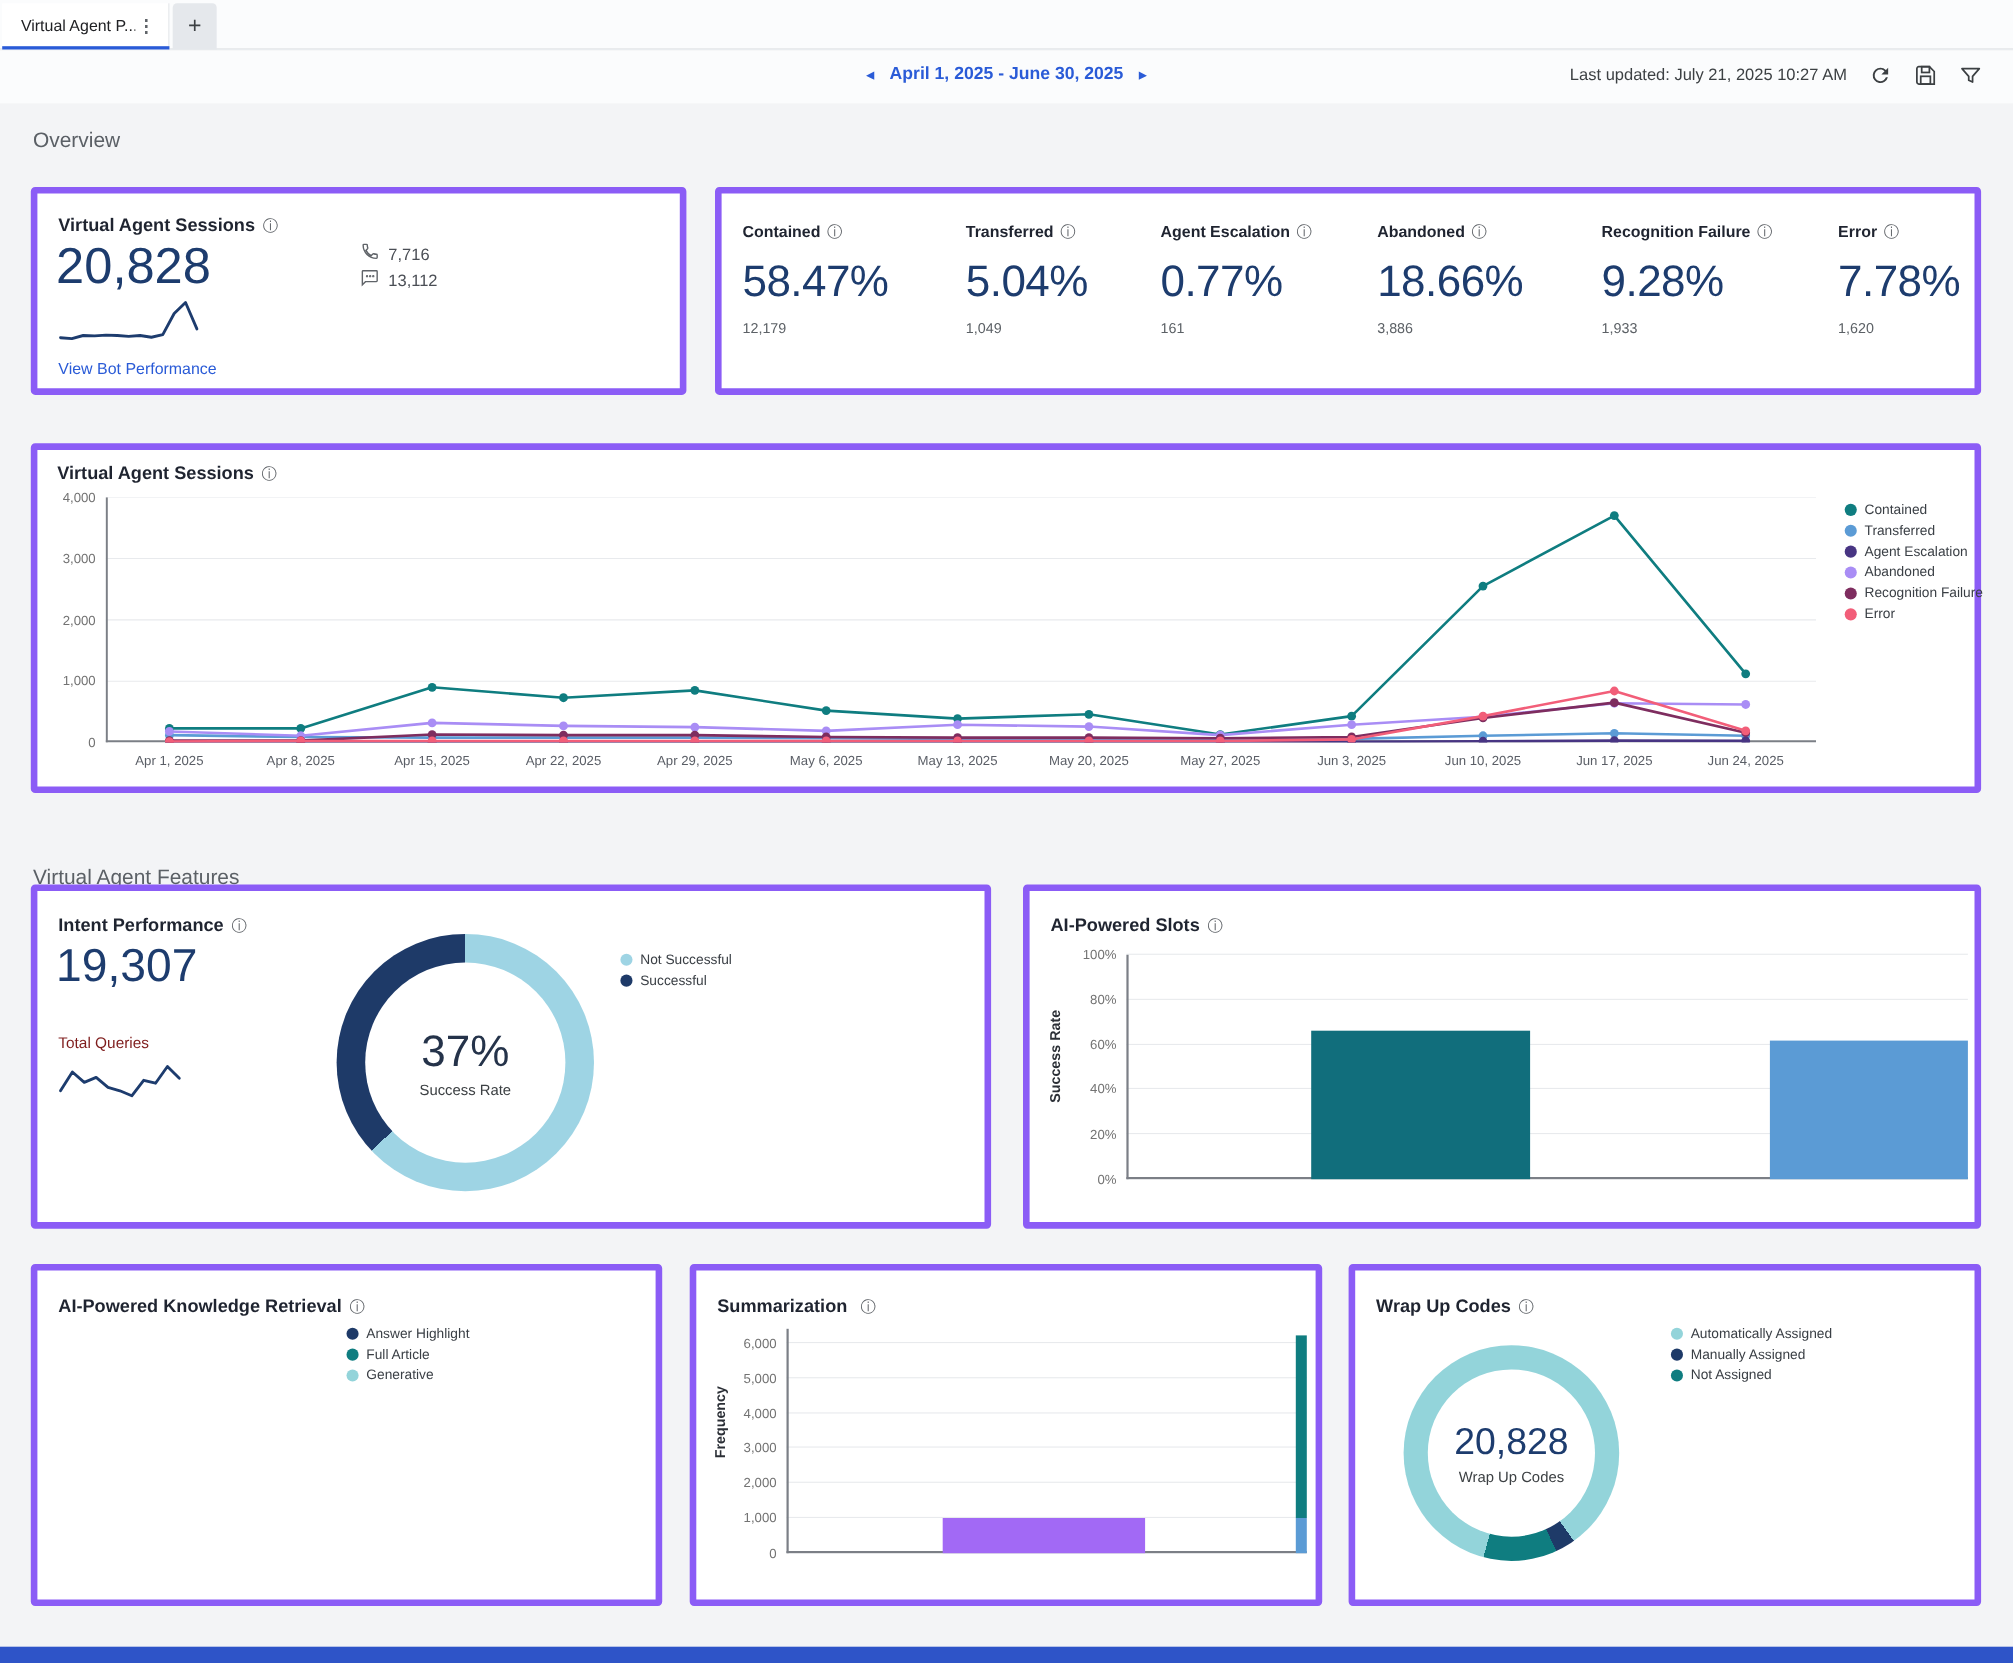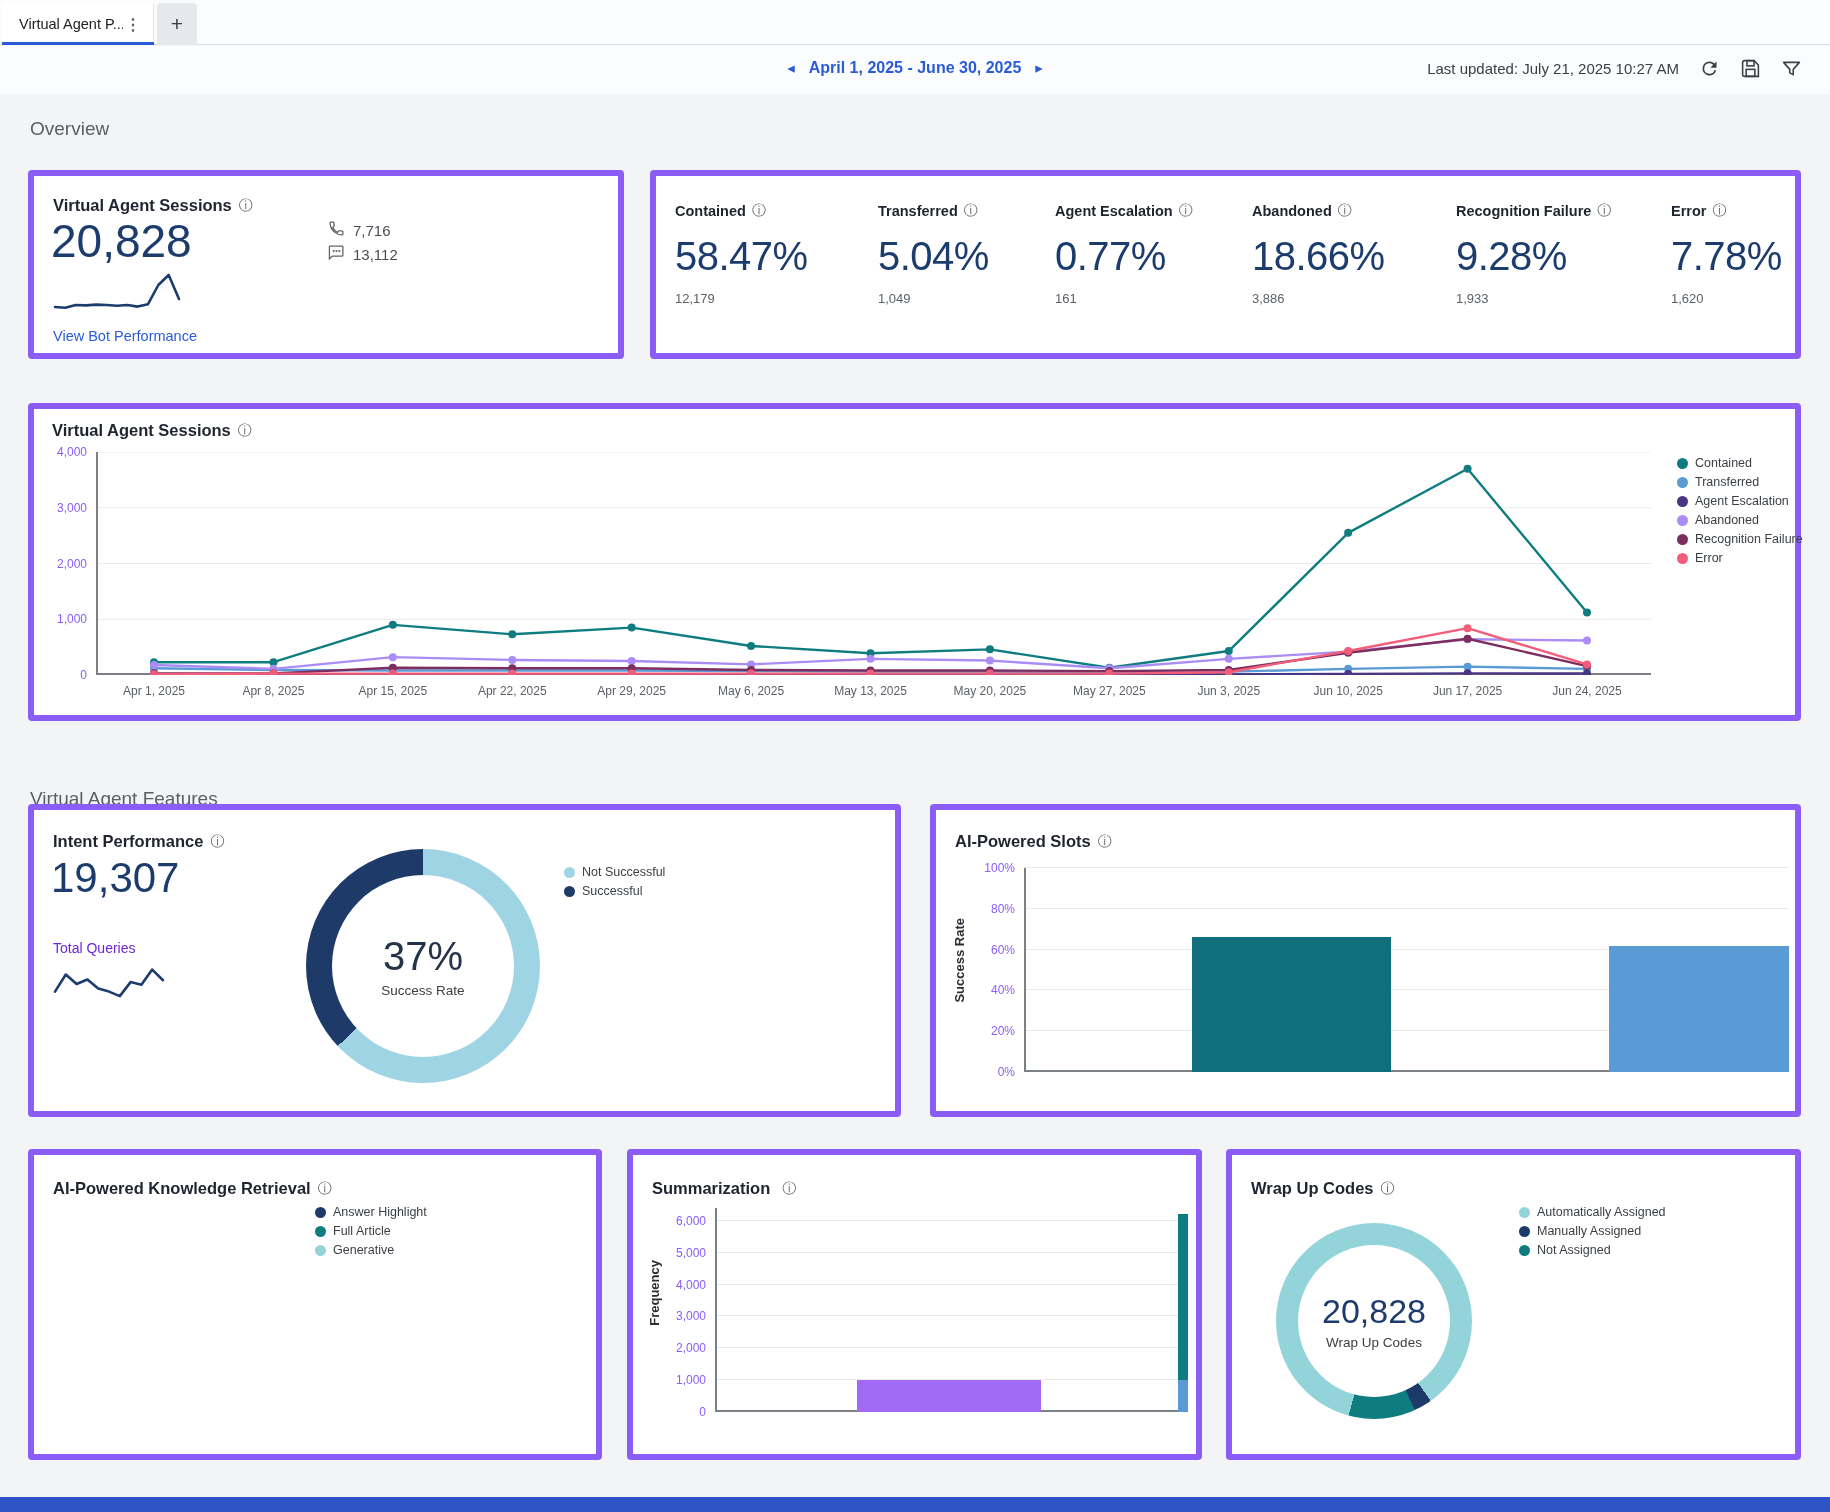--- a/index.html
+++ b/index.html
@@ -38,21 +38,21 @@
   .metric { position:absolute; width:190px; }
   .metric .mlabel { font-size:14.5px; font-weight:bold; color:#1f2430; display:flex; gap:6px; align-items:center; }
   .metric .mvalue { font-size:40px; color:#1d3c6e; margin-top:14px; letter-spacing:-0.5px; }
   .metric .mcount { font-size:13px; color:#5c6166; margin-top:12px; }
 
   
   .plot { position:absolute; }
   .plot .grid { position:absolute; left:0; width:100%; height:1px; background:#e8eaed; }
   .plot .baseline { position:absolute; left:0; bottom:0; width:100%; height:2px; background:#7b7f86; }
   .plot .leftaxis { position:absolute; left:0; top:0; width:2px; height:100%; background:#7b7f86; }
-  .plot .ytick { position:absolute; right:100%; margin-right:9px; font-size:12px; color:#8b5cf6; white-space:nowrap; transform:translateY(-50%); }
+  .plot .ytick { position:absolute; right:100%; margin-right:9px; font-size:12px; color:#737373; white-space:nowrap; transform:translateY(-50%); }
   .plot .xtick { position:absolute; top:100%; margin-top:9px; font-size:12px; color:#5a5e66; white-space:nowrap; transform:translateX(-50%); }
   .plot .bar { position:absolute; bottom:0; }
   .plot .seg { position:absolute; left:0; width:100%; }
   .ylab { position:absolute; font-size:13px; font-weight:bold; color:#2b2f36; writing-mode:vertical-rl; transform:rotate(180deg); }
 
   
   .legend { position:absolute; display:flex; flex-direction:column; gap:5px; }
   .legend .lrow { display:flex; align-items:center; gap:7px; cursor:pointer; }
   .legend .dot { width:11px; height:11px; border-radius:50%; flex:0 0 auto; }
   .legend .ltext { font-size:12.5px; color:#3a3f45; white-space:nowrap; }
@@ -313,21 +313,21 @@
 </div>
 
 <div class="section-title" style="left:30px; top:756px;margin-top:32px;">Virtual Agent Features</div>
 
 <div class="card" style="left:28px; top:804px; width:873px; height:313px;">
   <div class="card-title" style="left:19px; top:22px;">
     <span>Intent Performance</span>
     <span class="info">ⓘ</span>
   </div>
   <div class="bignum" style="left:17px; top:44px; font-size:42px;">19,307</div>
-  <div class="smallgray" style="left:19px; top:130px; font-size:14px; color:#6d28d9;">Total Queries</div>
+  <div class="smallgray" style="left:19px; top:130px; font-size:14px; color:#7f1d1d;">Total Queries</div>
   <div class="sparkline" style="left:19px; top:152px; width:112px; height:44px;"><svg width="112" height="44" viewBox="0 0 112 44">
         <polyline points="2,29.6 12.8,12.5 23.6,22 34.4,17.44 45.2,26.560000000000002 56,29.6 66.8,34.16 77.6,20.099999999999998 88.4,22.76 99.2,7.560000000000002 110,18.2" fill="none" stroke="#1d3c6e" stroke-width="2.6" stroke-linejoin="round" stroke-linecap="round"></polyline>
       </svg></div>
   <div class="donut" style="left: 272px; top: 39px; width: 234px; height: 234px; background: conic-gradient(rgb(158, 212, 228) 0%, rgb(158, 212, 228) 63%, rgb(30, 58, 104) 63%, rgb(30, 58, 104) 100%);">
     <div class="hole" style="left:26px; top:26px; width:182px; height:182px;">
       <div class="hval" style="font-size:40px;">37%</div>
       <div class="hlab">Success Rate</div>
     </div>
   </div>
   <div class="legend" style="left:530px; top:55px;">

